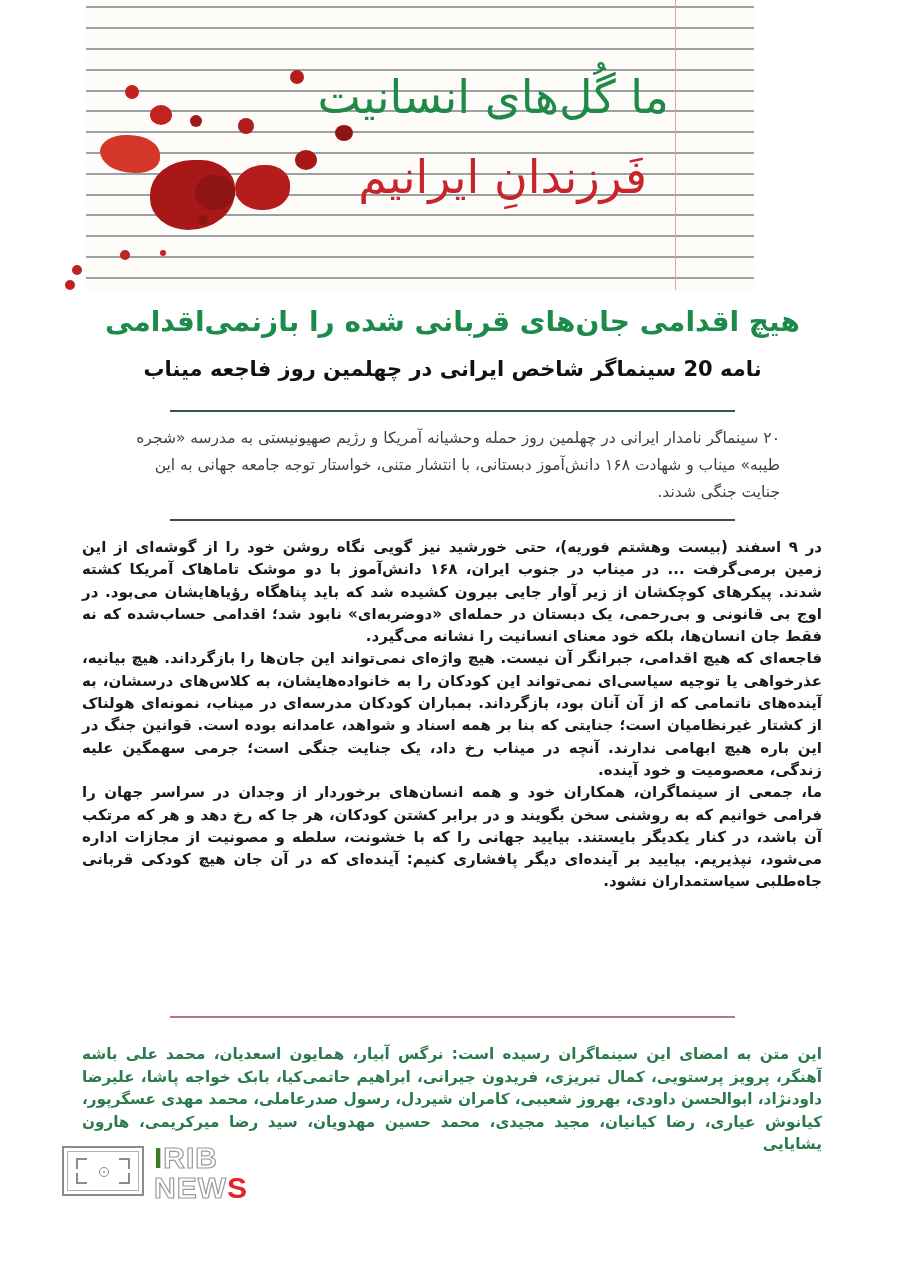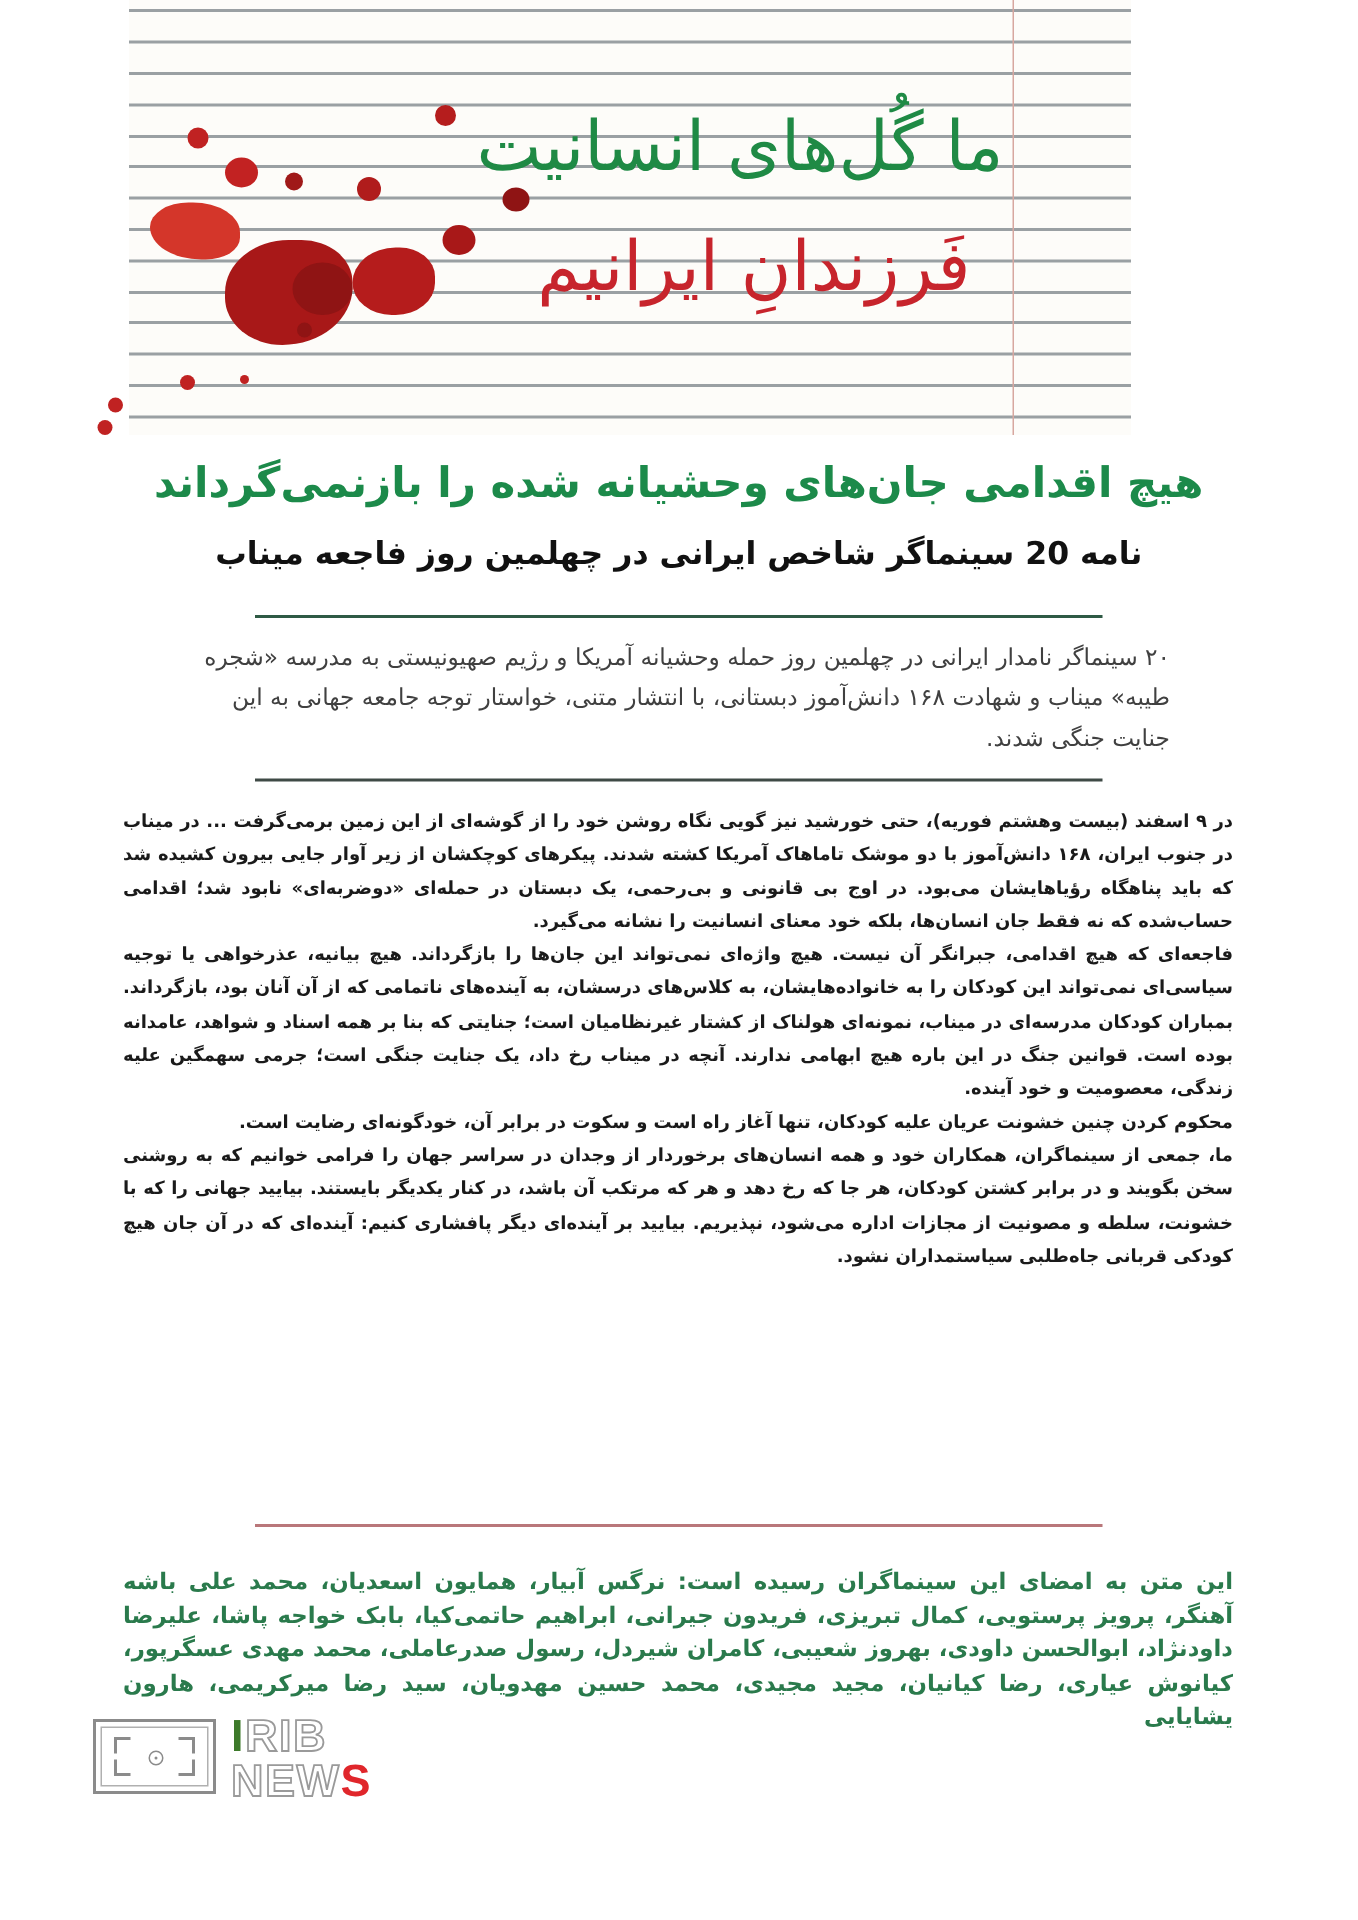--- a/index.html
+++ b/index.html
@@ -25,21 +25,21 @@
                font-size: 21px; font-weight: bold; color: #111; }
   .sep { position: absolute; left: 170px; width: 565px; height: 2px; }
   #sep-1 { top: 410px; background: #2f5a45; }
   #sep-2 { top: 519px; background: #3f4a46; }
   #sep-3 { top: 1016px; background: #b9777a; }
 
   #lead { left: 120px; width: 660px; top: 425px; direction: rtl; text-align: right;
           font-size: 15.5px; font-weight: normal; color: #404040; line-height: 27px; }
 
   #body-text { left: 82px; width: 740px; top: 536px; direction: rtl; text-align: justify;
-               font-size: 12px; font-weight: bold; color: #1a1a1a; line-height: 22.3px; }
+               font-size: 15px; font-weight: bold; color: #1a1a1a; line-height: 22.3px; }
   #body-text p { margin: 0; }
 
   #signers { left: 82px; width: 740px; top: 1043px; direction: rtl; text-align: justify;
              font-size: 15.2px; font-weight: bold; color: #2a7a4c; line-height: 22.5px; }
 
   
   #logo { left: 62px; top: 1145px; width: 210px; height: 55px; text-align: right; }
   #logo-box { position: absolute; left: 0; top: 1px; width: 82px; height: 50px;
               border: 2px solid #8b8b8b; box-sizing: border-box; }
   #logo-box::before { content: ""; position: absolute; left: 3px; top: 3px; right: 3px; bottom: 3px;
@@ -96,31 +96,30 @@
   <div class="blot" style="left:72px;top:265px;width:10px;height:10px;background:#c02222;"></div>
   <div class="blot" style="left:120px;top:250px;width:10px;height:10px;background:#c02222;"></div>
   <div class="blot" style="left:65px;top:280px;width:10px;height:10px;background:#c02222;"></div>
   <div class="blot" style="left:160px;top:250px;width:6px;height:6px;background:#c02222;"></div>
   <div class="blot" style="left:198px;top:215px;width:10px;height:10px;background:#8f1414;"></div>
 </div>
 
 <div class="hand" id="hand-line-1">ما گُل‌های انسانیت</div>
 <div class="hand" id="hand-line-2">فَرزندانِ ایرانیم</div>
 
-<div id="main-title" class="abs">هیچ اقدامی جان‌های وحشیانه شده را بازنمی‌گرداند</div>
+<div id="main-title" class="abs">هیچ اقدامی جان‌های قربانی شده را بازنمی‌اقدامی</div>
 <div id="sub-title" class="abs">نامه 20 سینماگر شاخص ایرانی در چهلمین روز فاجعه میناب</div>
 <div id="sep-1" class="sep"></div>
 
 <div id="lead" class="abs">۲۰ سینماگر نامدار ایرانی در چهلمین روز حمله وحشیانه آمریکا و رژیم صهیونیستی به مدرسه «شجره طیبه» میناب و شهادت ۱۶۸ دانش‌آموز دبستانی، با انتشار متنی، خواستار توجه جامعه جهانی به این جنایت جنگی شدند.</div>
 <div id="sep-2" class="sep"></div>
 
 <div id="body-text" class="abs">
   <p>در ۹ اسفند (بیست وهشتم فوریه)، حتی خورشید نیز گویی نگاه روشن خود را از گوشه‌ای از این زمین برمی‌گرفت ... در میناب در جنوب ایران، ۱۶۸ دانش‌آموز با دو موشک تاماهاک آمریکا کشته شدند. پیکرهای کوچکشان از زیر آوار جایی بیرون کشیده شد که باید پناهگاه رؤیاهایشان می‌بود. در اوج بی قانونی و بی‌رحمی، یک دبستان در حمله‌ای «دوضربه‌ای» نابود شد؛ اقدامی حساب‌شده که نه فقط جان انسان‌ها، بلکه خود معنای انسانیت را نشانه می‌گیرد.</p>
   <p>فاجعه‌ای که هیچ اقدامی، جبرانگر آن نیست. هیچ واژه‌ای نمی‌تواند این جان‌ها را بازگرداند. هیچ بیانیه، عذرخواهی یا توجیه سیاسی‌ای نمی‌تواند این کودکان را به خانواده‌هایشان، به کلاس‌های درسشان، به آینده‌های ناتمامی که از آن آنان بود، بازگرداند. بمباران کودکان مدرسه‌ای در میناب، نمونه‌ای هولناک از کشتار غیرنظامیان است؛ جنایتی که بنا بر همه اسناد و شواهد، عامدانه بوده است. قوانین جنگ در این باره هیچ ابهامی ندارند. آنچه در میناب رخ داد، یک جنایت جنگی است؛ جرمی سهمگین علیه زندگی، معصومیت و خود آینده.</p>
-  <p>محکوم کردن چنین خشونت عریان علیه کودکان، تنها آغاز راه است و سکوت در برابر آن، خودگونه‌ای رضایت است.</p>
   <p>ما، جمعی از سینماگران، همکاران خود و همه انسان‌های برخوردار از وجدان در سراسر جهان را فرامی خوانیم که به روشنی سخن بگویند و در برابر کشتن کودکان، هر جا که رخ دهد و هر که مرتکب آن باشد، در کنار یکدیگر بایستند. بیایید جهانی را که با خشونت، سلطه و مصونیت از مجازات اداره می‌شود، نپذیریم. بیایید بر آینده‌ای دیگر پافشاری کنیم: آینده‌ای که در آن جان هیچ کودکی قربانی جاه‌طلبی سیاستمداران نشود.</p>
 </div>
 <div id="sep-3" class="sep"></div>
 
 <div id="signers" class="abs">این متن به امضای این سینماگران رسیده است: نرگس آبیار، همایون اسعدیان، محمد علی باشه آهنگر، پرویز پرستویی، کمال تبریزی، فریدون جیرانی، ابراهیم حاتمی‌کیا، بابک خواجه پاشا، علیرضا داودنژاد، ابوالحسن داودی، بهروز شعیبی، کامران شیردل، رسول صدرعاملی، محمد مهدی عسگرپور، کیانوش عیاری، رضا کیانیان، مجید مجیدی، محمد حسین مهدویان، سید رضا میرکریمی، هارون یشایایی</div>
 
 <div id="logo" class="abs">
   <div id="logo-box">
     <span class="corner" id="c-tl"></span>
     <span class="corner" id="c-tr"></span>

